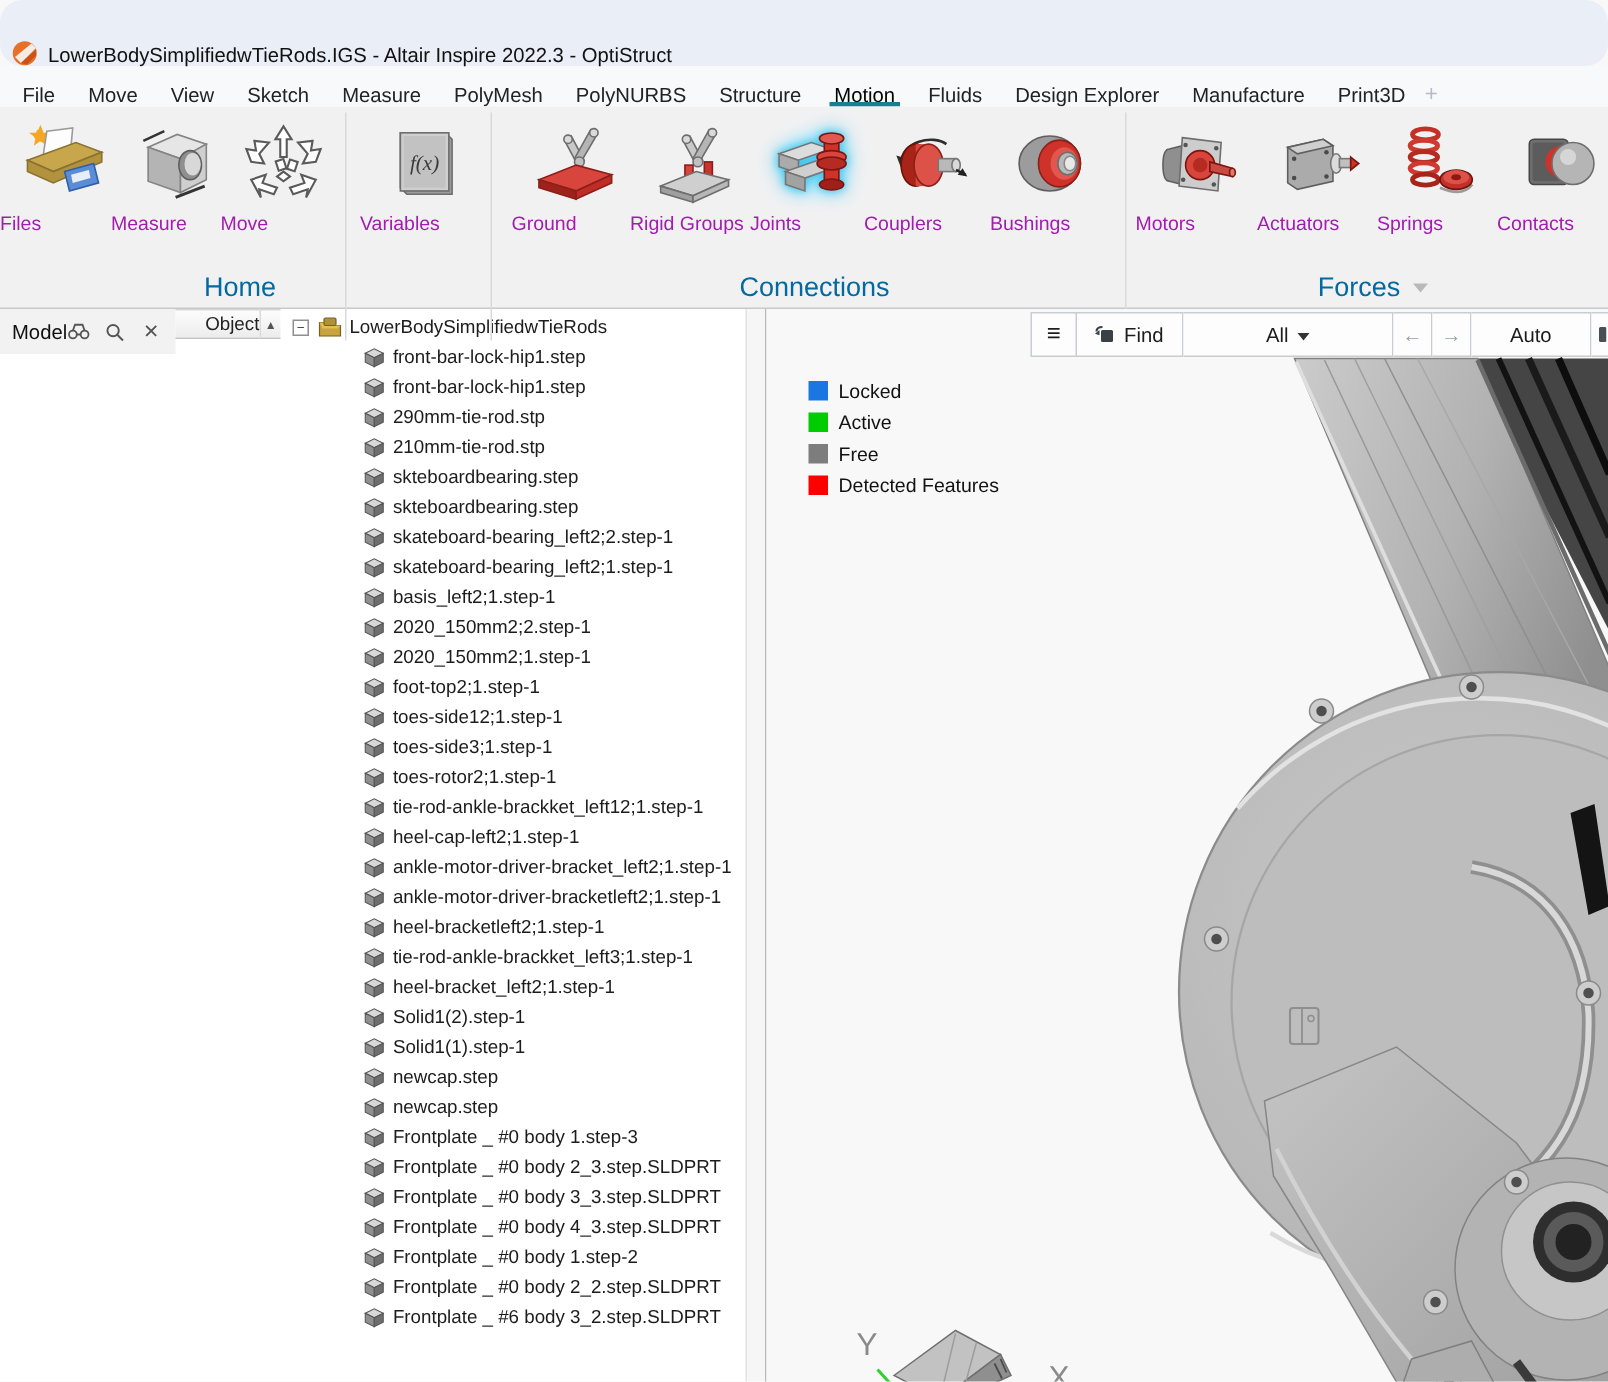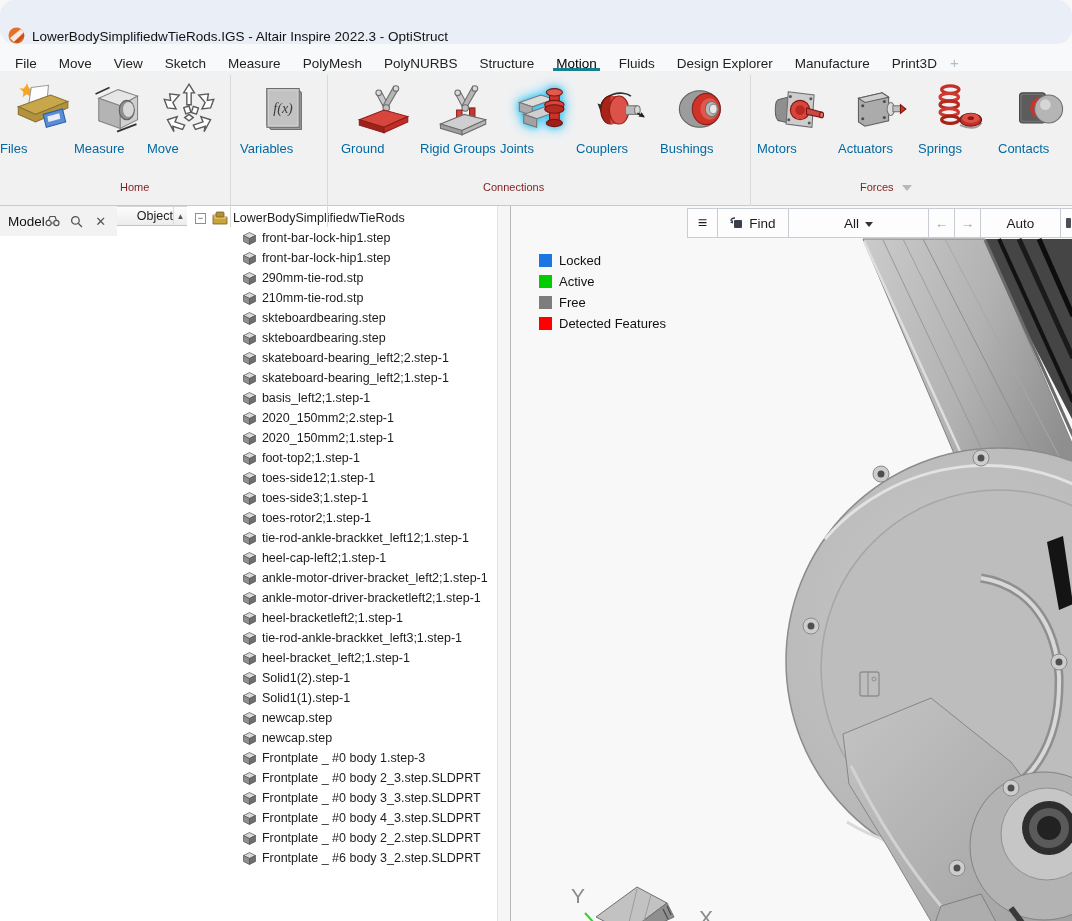--- a/index.html
+++ b/index.html
@@ -17,24 +17,24 @@
   .menu-item.active { color:#000; }
   .menu-item.active::after { content:""; position:absolute; left:8px; right:8px; bottom:0; height:3px; background:#17808f; }
   .menu-plus { color:#b6bcc4; font-size:15px; padding:3px 6px 0 2px; }
 
   
   .ribbon { position:relative; height:135px; background:#f1f1f2; border-bottom:1px solid #c9c9c9; }
   .ribbon-sep { position:absolute; top:4px; height:152px; width:1px; background:#d9d9d9; }
   .ritem { position:absolute; top:10px; width:84px; cursor:default; }
   .ricon { display:block; width:56px; height:56px; margin:0 auto; }
   .ricon svg { width:56px; height:56px; display:block; }
-  .rlabel { display:block; margin-top:4px; font-size:13px; color:#0369a1; white-space:nowrap; }
+  .rlabel { display:block; margin-top:4px; font-size:13px; color:#a21caf; white-space:nowrap; }
   .ritem.selected .ricon { background:radial-gradient(closest-side,#e3f5fc 55%,rgba(227,245,252,0) 100%); }
   .ritem.selected .ricon svg { filter:drop-shadow(0 0 3px #41c6ee) drop-shadow(0 0 6px #55ccf0); }
-  .rgroup { position:absolute; top:110px; font-size:11px; color:#7f1d1d; white-space:nowrap; }
+  .rgroup { position:absolute; top:110px; font-size:18px; color:#0369a1; text-align:center; white-space:nowrap; }
   .rgroup .drop-tri { display:inline-block; width:0; height:0; border-left:5px solid transparent;
     border-right:5px solid transparent; border-top:6px solid #b9b9b9; margin-left:8px; vertical-align:middle; }
 
   
   .main { display:flex; height:729px; }
 
   
   .model-panel { width:511px; flex:0 0 auto; background:#fff; border-right:1px solid #b9b9b9;
     display:flex; flex-direction:row; }
   .mp-header { height:30px; background:#f2f2f2; display:flex; align-items:center; padding:0 8px; }
@@ -608,20 +608,28 @@
 
             <div class="tree-row child">
               <span class="ticon"><svg viewBox="0 0 15 15">
                 <polygon points="1.5,4.5 7.5,1.5 13.5,4.5 7.5,7.5" fill="#d8d8d8" stroke="#555" stroke-width="0.7"></polygon>
                 <polygon points="1.5,4.5 7.5,7.5 7.5,13.5 1.5,10.5" fill="#8f8f8f" stroke="#555" stroke-width="0.7"></polygon>
                 <polygon points="7.5,7.5 13.5,4.5 13.5,10.5 7.5,13.5" fill="#6e6e6e" stroke="#555" stroke-width="0.7"></polygon>
               </svg></span>
               <span>Frontplate _ #0 body 4_3.step.SLDPRT</span>
             </div>
 
+            <div class="tree-row child">
+              <span class="ticon"><svg viewBox="0 0 15 15">
+                <polygon points="1.5,4.5 7.5,1.5 13.5,4.5 7.5,7.5" fill="#d8d8d8" stroke="#555" stroke-width="0.7"></polygon>
+                <polygon points="1.5,4.5 7.5,7.5 7.5,13.5 1.5,10.5" fill="#8f8f8f" stroke="#555" stroke-width="0.7"></polygon>
+                <polygon points="7.5,7.5 13.5,4.5 13.5,10.5 7.5,13.5" fill="#6e6e6e" stroke="#555" stroke-width="0.7"></polygon>
+              </svg></span>
+              <span>Frontplate _ #0 body 1.step-2</span>
+            </div>
 
             <div class="tree-row child">
               <span class="ticon"><svg viewBox="0 0 15 15">
                 <polygon points="1.5,4.5 7.5,1.5 13.5,4.5 7.5,7.5" fill="#d8d8d8" stroke="#555" stroke-width="0.7"></polygon>
                 <polygon points="1.5,4.5 7.5,7.5 7.5,13.5 1.5,10.5" fill="#8f8f8f" stroke="#555" stroke-width="0.7"></polygon>
                 <polygon points="7.5,7.5 13.5,4.5 13.5,10.5 7.5,13.5" fill="#6e6e6e" stroke="#555" stroke-width="0.7"></polygon>
               </svg></span>
               <span>Frontplate _ #0 body 2_2.step.SLDPRT</span>
             </div>
 

